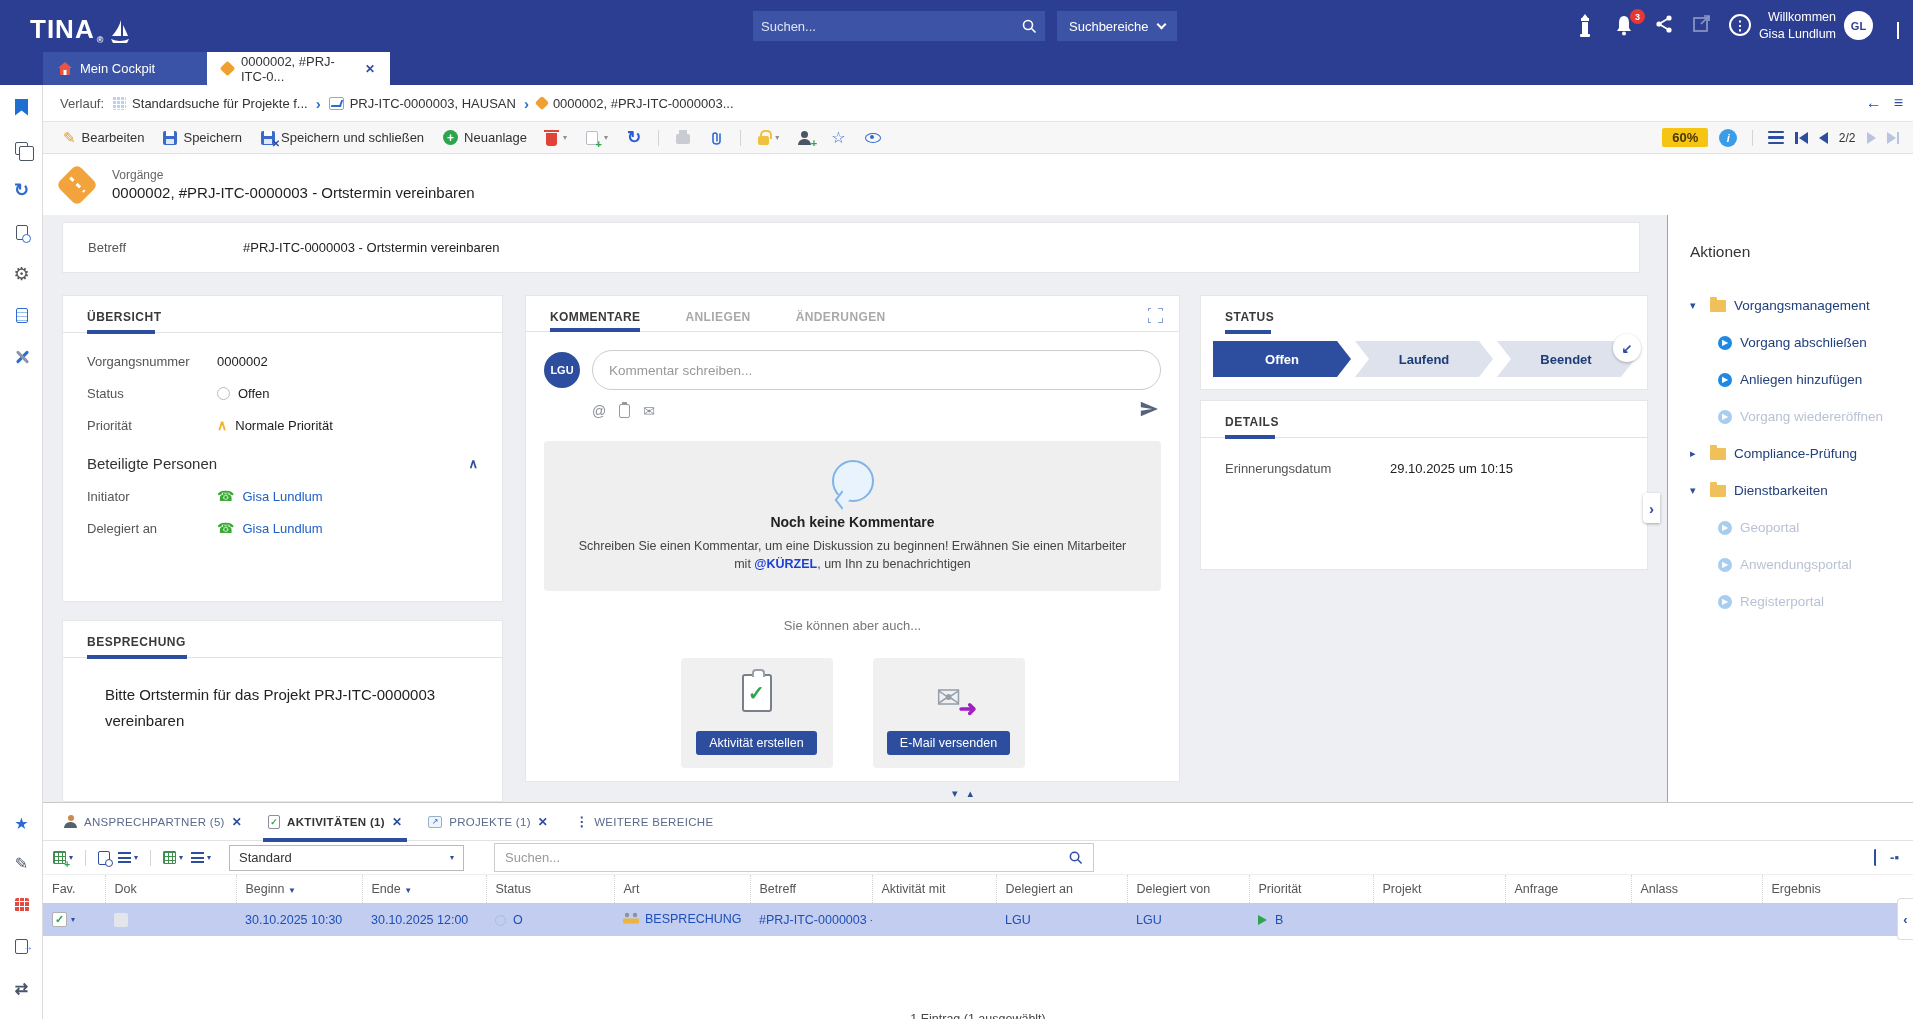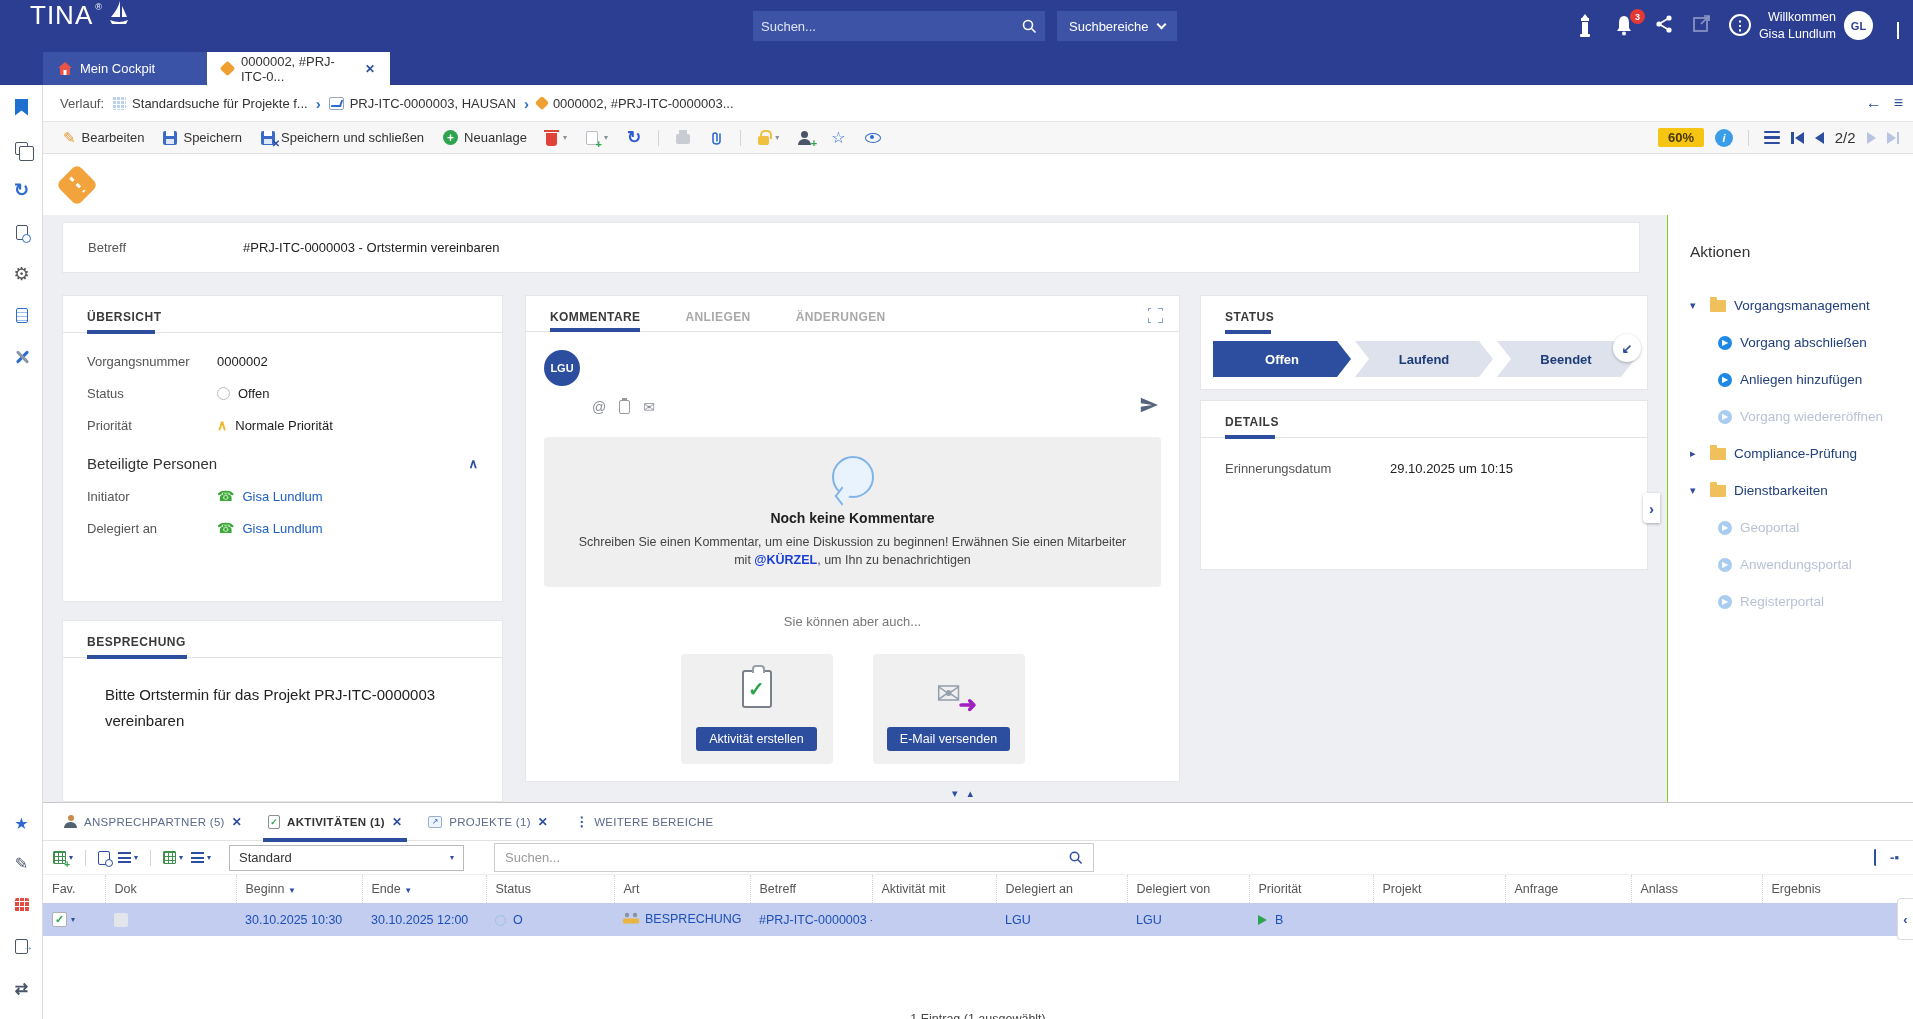--- a/index.html
+++ b/index.html
@@ -2,21 +2,21 @@
 <html><head>
 <meta charset="utf-8">
 <style>
   *{box-sizing:border-box;margin:0;padding:0}
   body{width:1913px;height:1019px;position:relative;overflow:hidden;
        font-family:"Liberation Sans",sans-serif;background:#fff;font-size:13px;color:#333}
   .flex{display:flex;align-items:center}
 
   
   #topbar{position:absolute;left:0;top:0;width:1913px;height:52px;background:#2c3e92;color:#fff}
-  .logo{position:absolute;left:30px;top:0;font-size:26px;font-weight:400;letter-spacing:1px;display:flex;align-items:flex-start;gap:2px}
+  .logo{position:absolute;left:30px;top:14px;font-size:26px;font-weight:700;letter-spacing:1px;display:flex;align-items:flex-end;gap:2px}
   .logo .reg{font-size:9px;margin-top:2px}
   .tb-search{position:absolute;left:753px;top:11px;width:292px;height:30px;background:#3d54a6;display:flex;align-items:center;padding:0 8px}
   .tb-search input{flex:1;background:transparent;border:none;outline:none;color:#fff;font-size:13px;font-family:inherit}
   .tb-search input::placeholder{color:#dfe4f5}
   .tb-scope{position:absolute;left:1057px;top:11px;height:30px;background:#3d54a6;color:#fff;display:flex;align-items:center;gap:9px;padding:0 12px;font-size:13px;cursor:pointer}
   .chev{width:7px;height:7px;border-right:2px solid #fff;border-bottom:2px solid #fff;transform:rotate(45deg);margin-top:-3px}
   .tbi{position:absolute;top:14px;width:24px;height:24px;color:#fff}
   .badge{position:absolute;top:-5px;right:-7px;width:15px;height:15px;border-radius:50%;background:#e53935;color:#fff;font-size:9px;font-weight:700;display:flex;align-items:center;justify-content:center}
   .kebab-circle{border:2px solid #fff;border-radius:50%;width:22px;height:22px;font-weight:700;font-size:13px;display:flex;align-items:center;justify-content:center}
   .welcome{position:absolute;right:77px;top:9px;text-align:right;font-size:12.5px;line-height:17px}
@@ -90,21 +90,21 @@
   #tbar .right{margin-left:auto;display:flex;align-items:center;gap:11px}
   .zoombadge{background:#f6c412;color:#4a3800;font-weight:700;padding:2px 10px;border-radius:2px;font-size:13px}
   .infocir{width:18px;height:18px;border-radius:50%;background:#3b9de8;color:#fff;font-weight:700;font-size:11px;display:flex;align-items:center;justify-content:center;font-style:italic}
   .burger{display:flex;flex-direction:column;gap:3px;cursor:pointer}
   .burger i{width:16px;height:2.5px;background:#2d4d9e;border-radius:1px}
   .tri{width:0;height:0;border-top:6px solid transparent;border-bottom:6px solid transparent;cursor:pointer}
   .tri.l{border-right:9px solid #2d4d9e}
   .tri.r{border-left:9px solid #b9c4e0}
   .pbar{width:2.5px;height:12px;background:#2d4d9e}
   .pbar.dim{background:#b9c4e0}
-  .pager-num{font-size:15px;color:#333}
+  .pager-num{font-size:12px;color:#333}
 
   
   #rhead{position:absolute;left:43px;top:154px;width:1870px;height:61px;background:#fff;display:flex;align-items:center;padding-left:19px;gap:14px}
   .bigdiamond{width:30px;height:30px;background:#f2a33c;border-radius:6px;transform:rotate(45deg);position:relative}
   .bigdiamond:after{content:"";position:absolute;left:5px;top:13px;width:20px;height:3px;background:repeating-linear-gradient(90deg,#fff 0 5px,transparent 5px 9px)}
   .rh-sub{font-size:12px;color:#666}
   .rh-title{font-size:15px;color:#1f1f1f;margin-top:2px}
 
   
   #marea{position:absolute;left:43px;top:215px;width:1624px;height:587px;background:#edeff3;overflow:hidden}
@@ -453,20 +453,24 @@
     <span class="tri r"></span>
     <span class="flex" style="gap:1px">
         <span class="tri r"></span>
         <span class="pbar dim"></span>
       </span>
   </span>
 </div>
 
 <div id="rhead">
   <span class="bigdiamond"></span>
+  <span style="margin-left:6px">
+    <div class="rh-sub">Vorgänge</div>
+    <div class="rh-title">0000002, #PRJ-ITC-0000003 - Ortstermin vereinbaren</div>
+  </span>
 </div>
 
 <div id="marea">
 
   <div class="panel" id="betreff">
     <span class="lab">Betreff</span>
     <span class="val">#PRJ-ITC-0000003 - Ortstermin vereinbaren</span>
   </div>
 
   <div class="panel" id="uep">
@@ -518,20 +522,21 @@
 
   <div class="panel" id="kop">
     <div class="ktabs">
       <span class="ktab on">KOMMENTARE</span>
       <span class="ktab">ANLIEGEN</span>
       <span class="ktab">ÄNDERUNGEN</span>
       <span class="fullscreen"></span>
     </div>
     <div class="crow">
       <span class="avatar-lgu">LGU</span>
+      <input class="cinput" placeholder="Kommentar schreiben..." style="">
     </div>
     <div class="cicons">
       <span>@</span>
       <span class="clipboard"></span>
       <span>✉</span>
       <span class="send">
         <svg width="20" height="18" viewBox="0 0 24 22">
             <path d="M2 20 L23 11 L2 2 L2 9 L16 11 L2 13Z" fill="#55647c"></path>
           </svg>
       </span>

